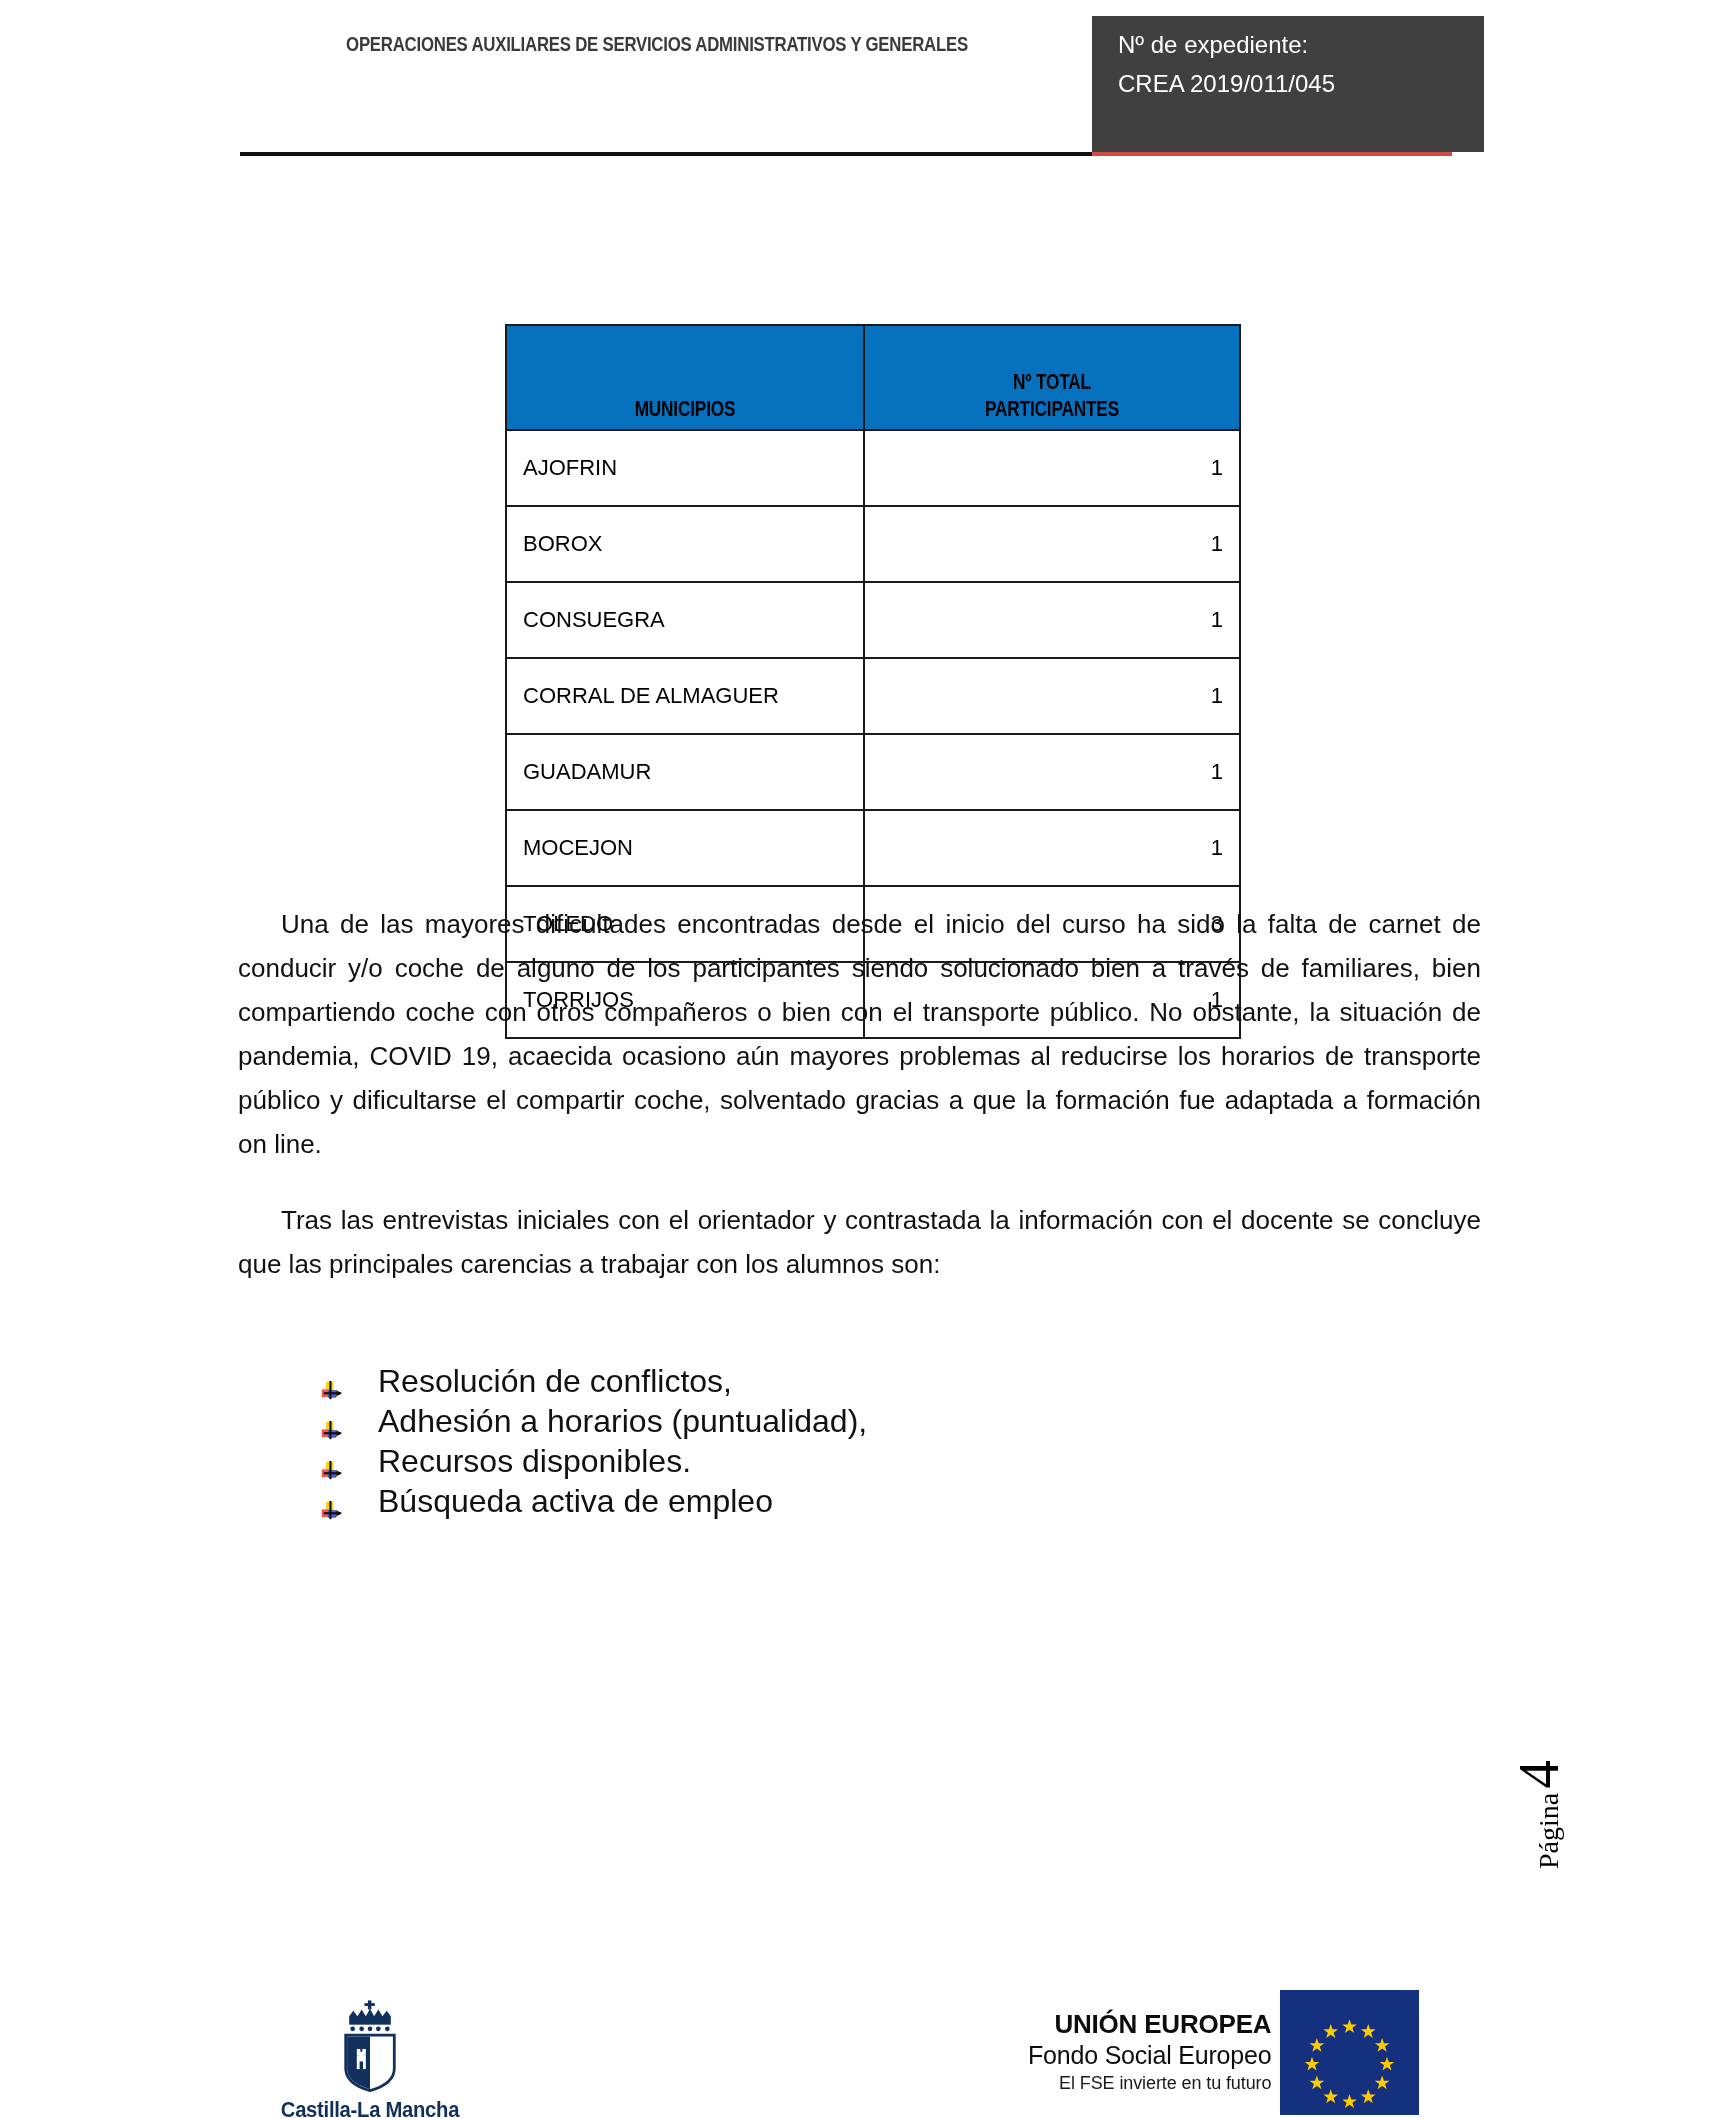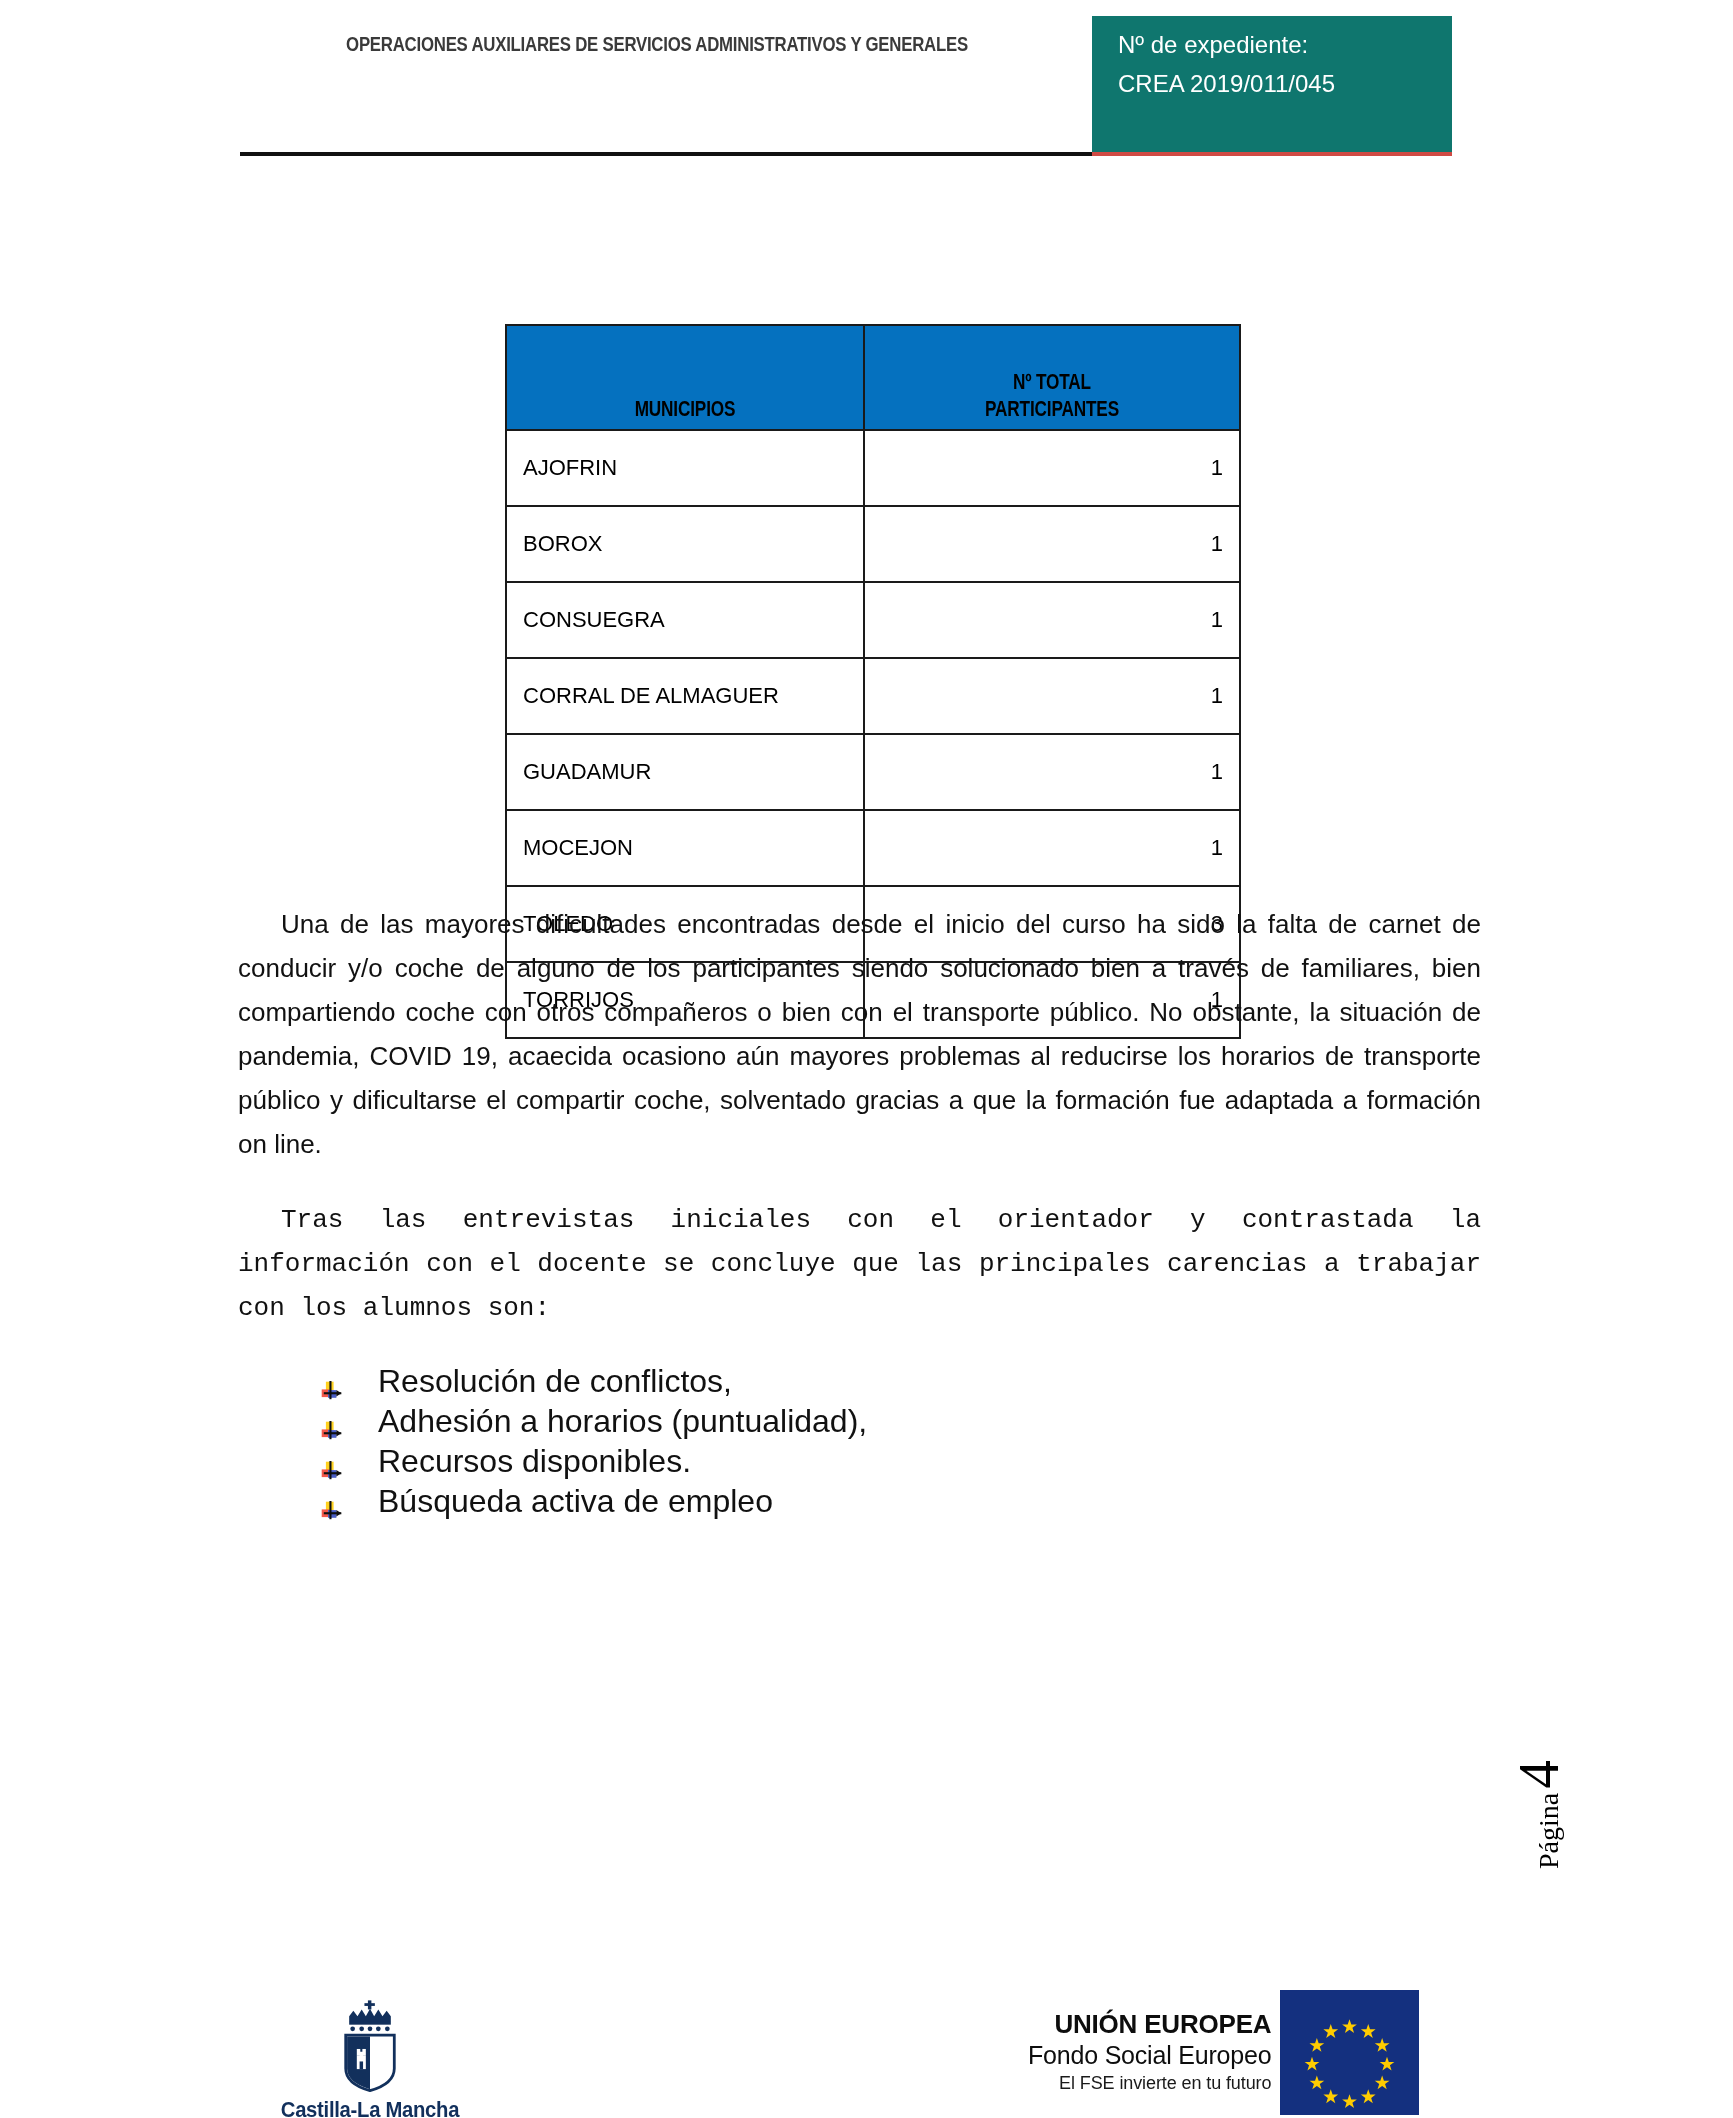--- a/index.html
+++ b/index.html
@@ -50,21 +50,22 @@
     width: 852px;
     height: 3.5px;
     background: #111111;
   }
   #header-expediente-box {
     position: absolute;
     left: 1092px;
     top: 0px;
     width: 360px;
     height: 136px;
-    background: #0f766e;
+    background: #404040;
+    padding-left: 32px;
   }
   #header-rule-red {
     position: absolute;
     left: 1092px;
     top: 136px;
     width: 360px;
     height: 3.5px;
     background: #d04a44;
   }
   .expediente-line {
@@ -135,21 +136,21 @@
   }
   .para {
     text-align: justify;
     font-family: "Liberation Sans", sans-serif;
     font-size: 26px;
     line-height: 44px;
     color: #111111;
     text-indent: 43px;
     margin: 0 0 32px 0;
   }
-  .para:last-of-type { margin-bottom: 0; font-family: Liberation Mono, monospace; }
+  .para:last-of-type { margin-bottom: 0; }
 
   
   #carencias-list {
     position: absolute;
     left: 321px;
     top: 1361px;
     list-style: none;
     margin: 0;
     padding: 0;
   }

